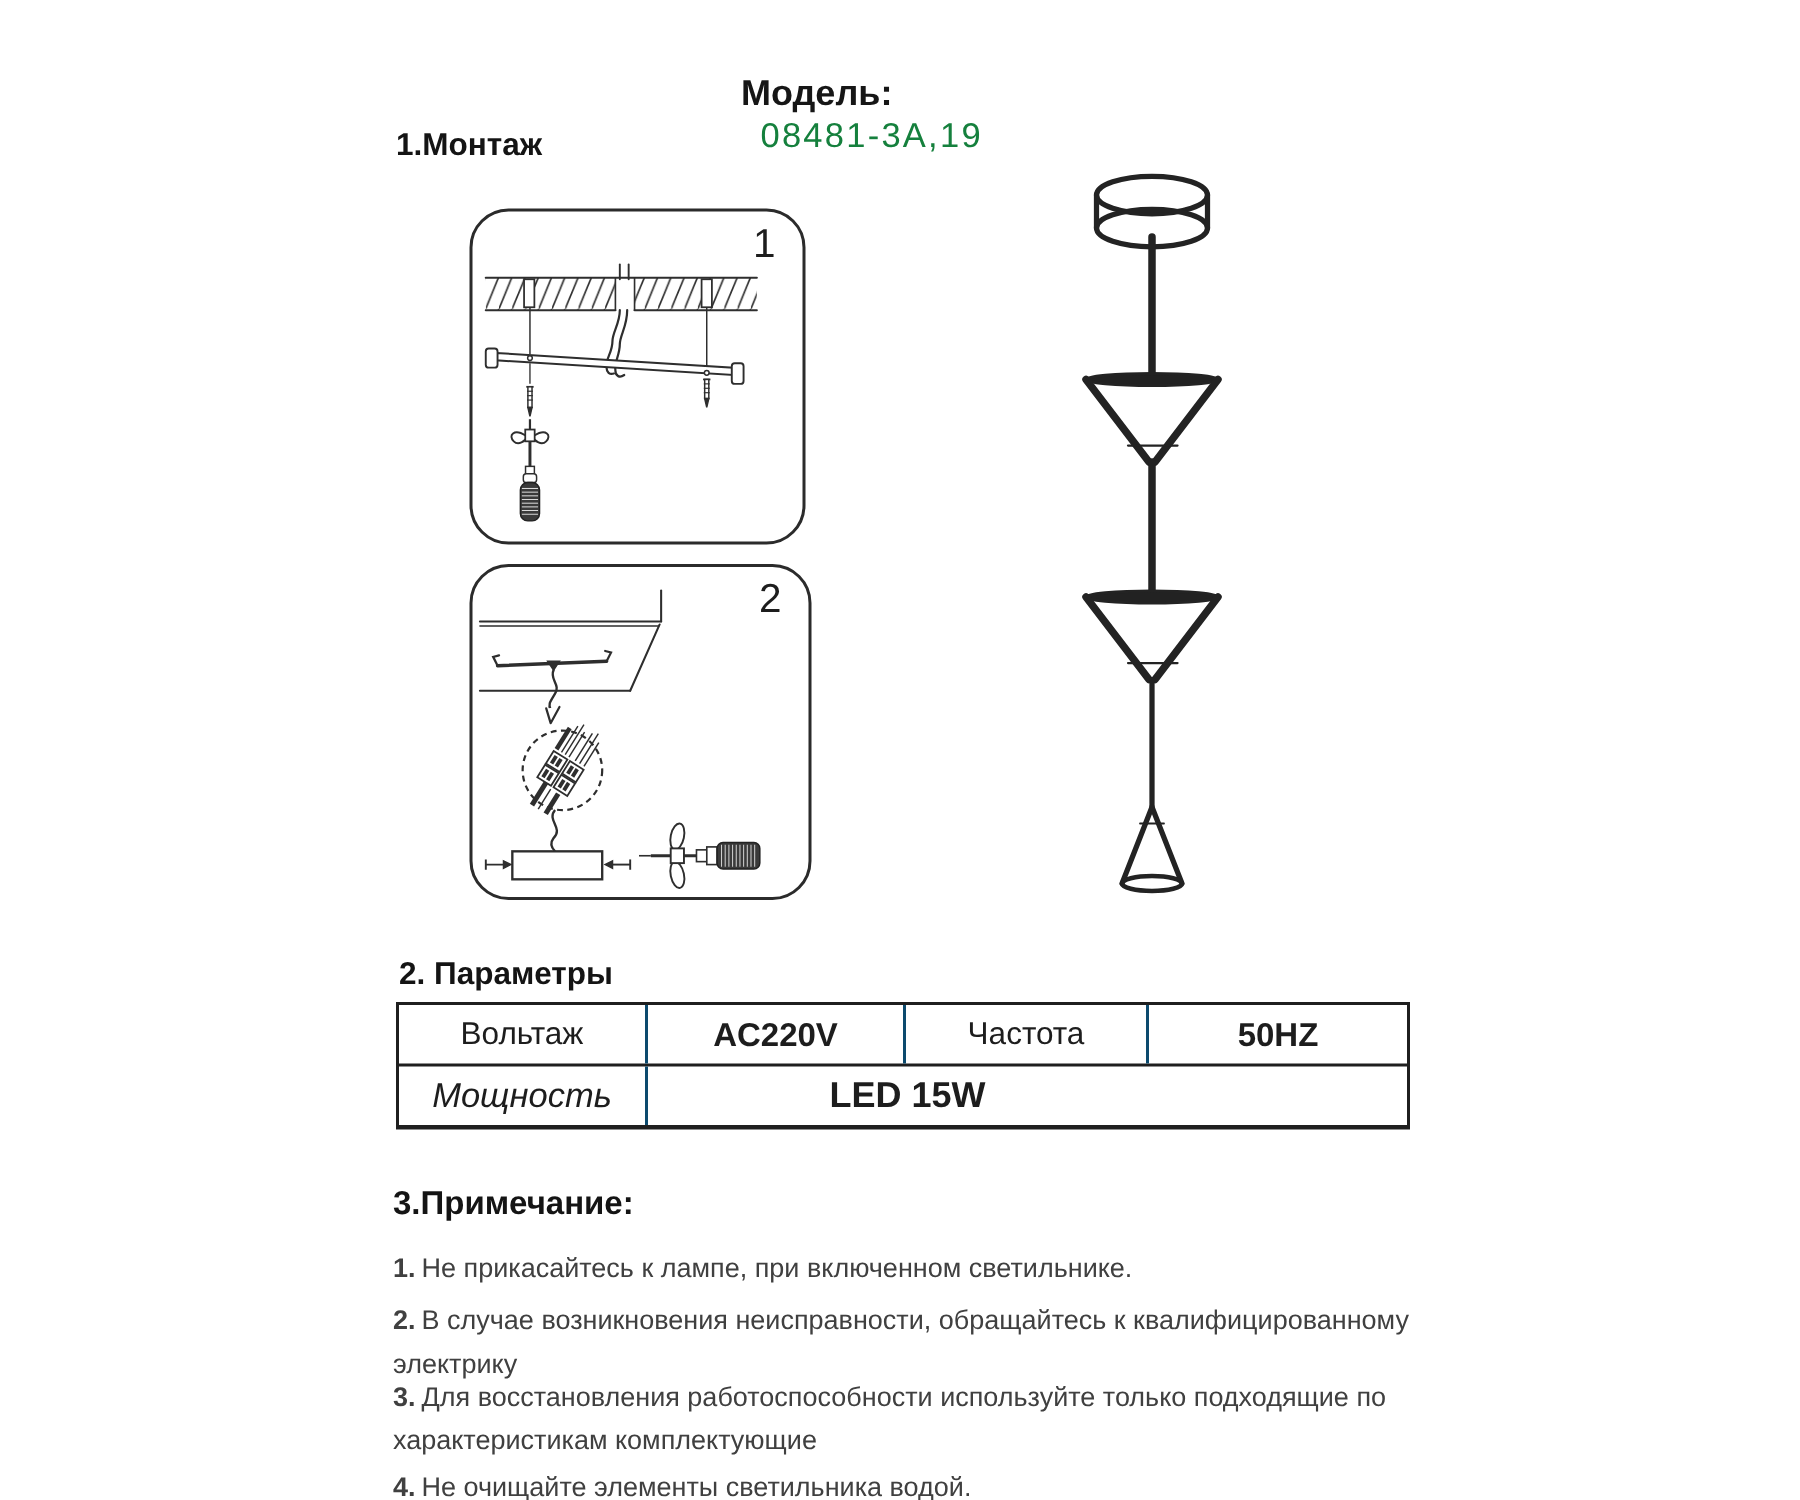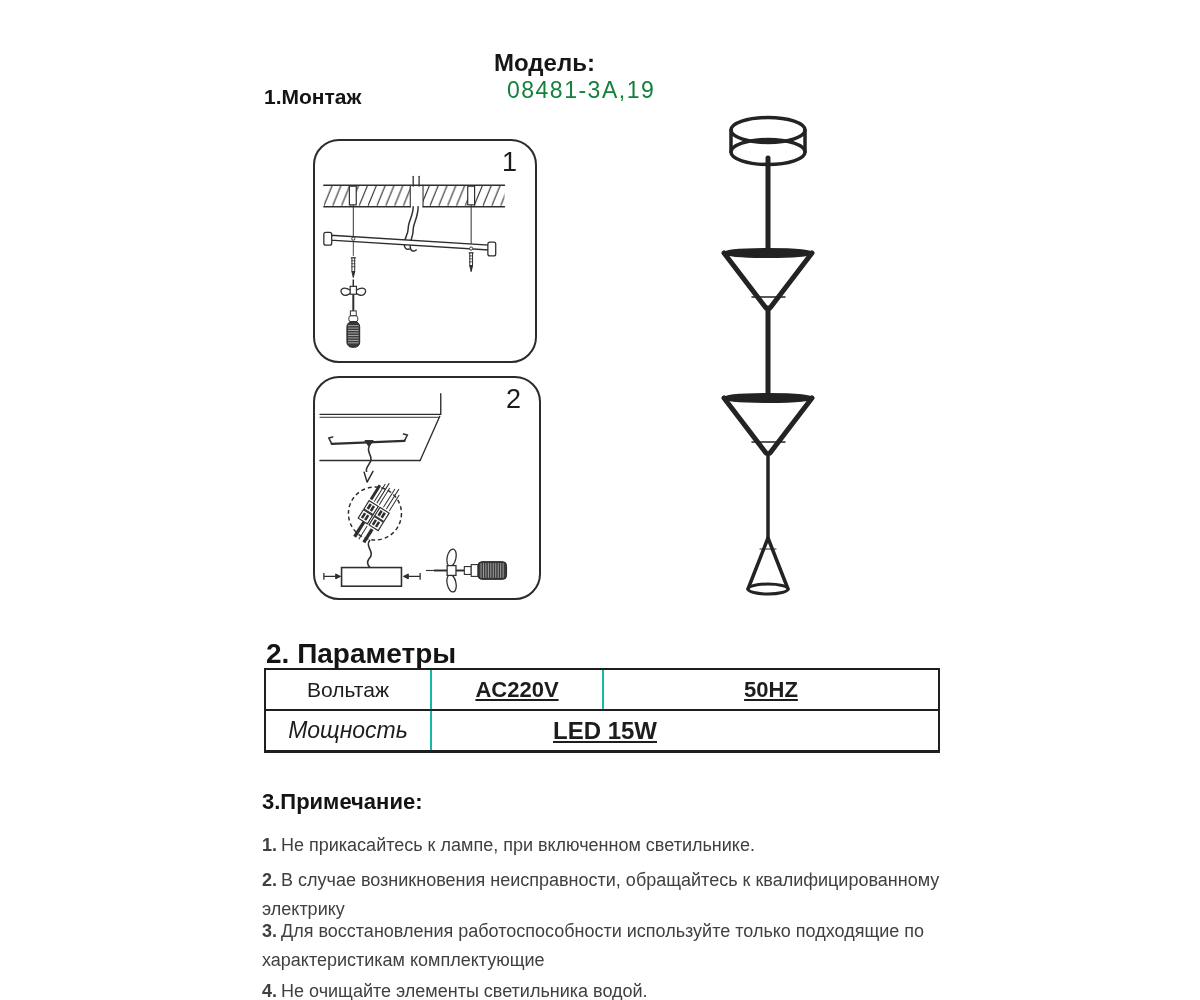--- a/index.html
+++ b/index.html
@@ -10,21 +10,21 @@
   .abs{position:absolute;}
   .page-title{
     top:0;left:0;width:1200px;text-align:center;
     font-size:34px;font-weight:bold;letter-spacing:1px;line-height:36px;color:#111;
   }
   .model-row{top:49px;left:494px;display:flex;align-items:flex-start;flex-direction:column;}
   .model-label{font-size:24px;font-weight:bold;color:#161616;}
   .model-value{font-size:23px;margin-left:13px;letter-spacing:1.5px;color:#15803d;}
   .h2{font-weight:bold;color:#141414;}
   .mounting-heading{left:264px;top:85px;font-size:21px;}
-  .params-heading{left:266px;top:638px;font-size:28px;}
+  .params-heading{left:266px;top:638px;font-size:21px;}
   .notes-heading{left:262px;top:789px;font-size:22px;}
 
   .fig-box{
     border:2px solid #2b2b2b;border-radius:26px;background:#fff;box-sizing:border-box;
   }
   .fig-box-1{left:313px;top:139px;width:224px;height:224px;}
   .fig-box-2{left:313px;top:376px;width:228px;height:224px;}
   .fig-box svg{position:absolute;left:0;top:0;width:100%;height:100%;}
   .step-num{
     position:absolute;top:6px;right:18px;font-size:27px;color:#1d1d1d;line-height:30px;
@@ -35,21 +35,21 @@
     left:264px;top:668px;width:676px;box-sizing:border-box;
     border:2px solid #1f1f1f;border-bottom-width:3px;background:#fff;
   }
   .pt-row{display:flex;}
   .pt-row1{height:39px;border-bottom:2px solid #1f1f1f;}
   .pt-row2{height:39px;}
   .pt-cell{
     display:flex;align-items:center;justify-content:center;box-sizing:border-box;
     white-space:nowrap;
   }
-  .bl{border-left:2px solid #14b8a6;text-decoration:underline;}
+  .bl{border-left:2px solid #0c4a6e;}
   .c1{width:164px;}
   .c2{width:172px;}
   .c3{width:162px;}
   .c4{flex:1;}
   .pt-label{font-size:21px;}
   .pt-value{font-size:22px;font-weight:bold;}
   .pt-label2{font-size:23px;width:164px;font-style:italic;}
   .pt-value2{flex:1;font-size:24px;font-weight:bold;padding-right:160px;}
 
   .note{left:262px;width:700px;font-size:18px;line-height:29px;color:#404040;}
@@ -262,20 +262,21 @@
       </g>
     </g>
   </svg>
 
   <div class="abs h2 params-heading">2. Параметры</div>
 
   <div class="abs params-table">
     <div class="pt-row pt-row1">
       <div class="pt-cell pt-label c1">Вольтаж</div>
       <div class="pt-cell pt-value c2 bl">AC220V</div>
+      <div class="pt-cell pt-label c3 bl">Частота</div>
       <div class="pt-cell pt-value c4 bl">50HZ</div>
     </div>
     <div class="pt-row pt-row2">
       <div class="pt-cell pt-label2">Мощность</div>
       <div class="pt-cell pt-value2 bl">LED 15W</div>
     </div>
   </div>
 
   <div class="abs h2 notes-heading">3.Примечание:</div>
 

